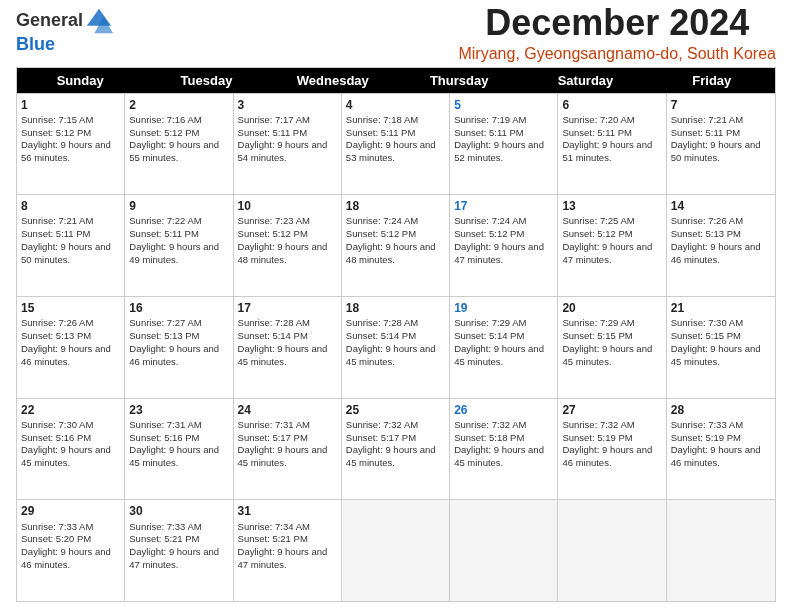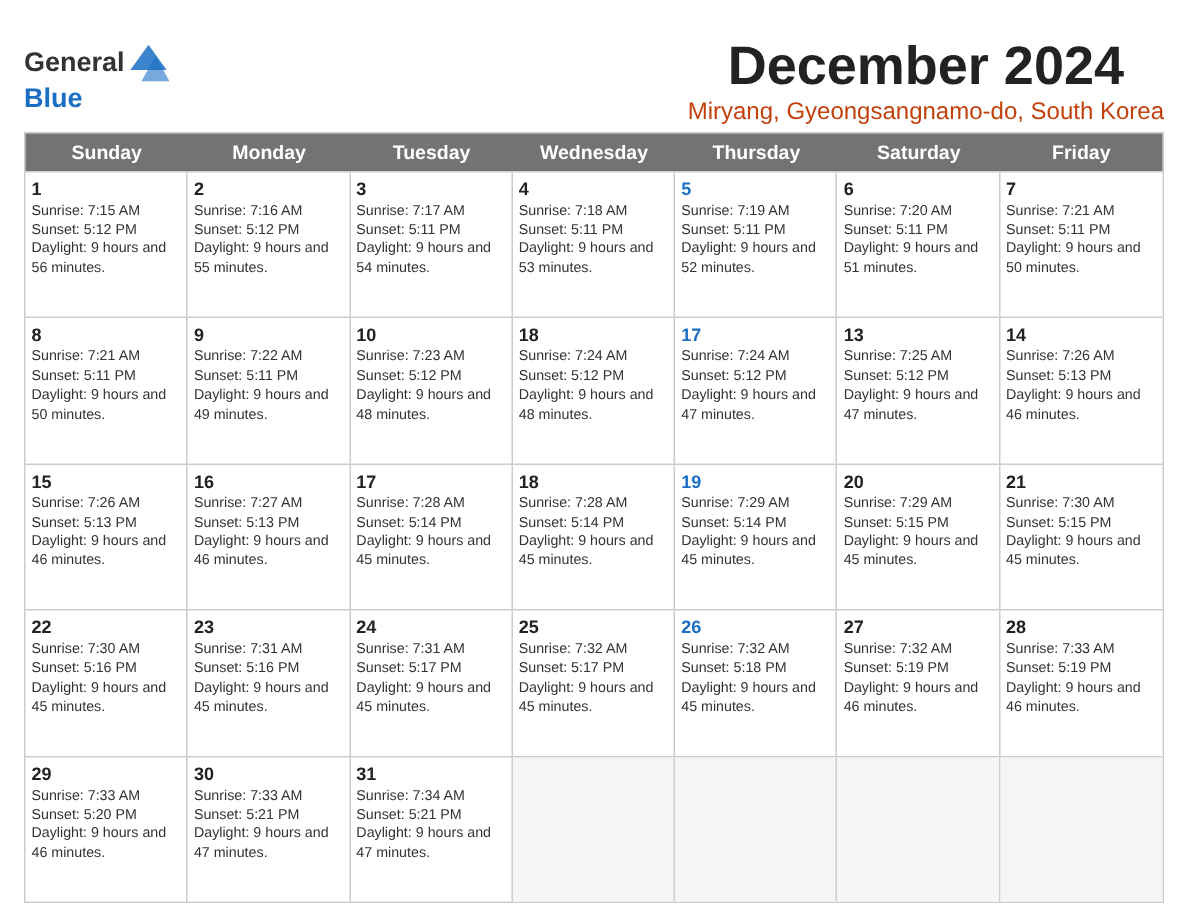--- a/index.html
+++ b/index.html
@@ -6,21 +6,21 @@
     body {
       font-family: Arial, sans-serif;
       background: #fff;
       width: 792px;
       height: 612px;
       overflow: hidden;
     }
     .page {
       width: 792px;
       height: 612px;
-      padding: 24px 16px 10px 16px;
+      padding: 3px 16px 10px 16px;
       display: flex;
       flex-direction: column;
     }
     .header {
       display: flex;
       align-items: flex-start;
       justify-content: space-between;
       margin-bottom: 4px;
     }
     .logo {
@@ -55,22 +55,22 @@
       margin-top: 2px;
     }
     .calendar {
       flex: 1;
       display: flex;
       flex-direction: column;
       border: 1px solid #ccc;
     }
     .cal-header {
       display: grid;
-      grid-template-columns: repeat(7, 1fr);
-      background: #737373;
+      grid-template-columns: repeat(6, 1fr);
+      background: #000000;
     }
     .cal-header-cell {
       color: #fff;
       text-align: center;
       font-size: 13px;
       font-weight: bold;
       padding: 5px 2px;
     }
     .cal-body {
       display: flex;
@@ -126,21 +126,20 @@
     </div>
     <div class="title-block">
       <div class="month-title">December 2024</div>
       <div class="location-title">Miryang, Gyeongsangnamo-do, South Korea</div>
     </div>
   </div>
 
   <div class="calendar">
     <div class="cal-header">
       <div class="cal-header-cell">Sunday</div>
-      <div class="cal-header-cell">Monday</div>
       <div class="cal-header-cell">Tuesday</div>
       <div class="cal-header-cell">Wednesday</div>
       <div class="cal-header-cell">Thursday</div>
       <div class="cal-header-cell">Saturday</div>
       <div class="cal-header-cell">Friday</div>
     </div>
     <div class="cal-body" id="cal-body">
     <div class="cal-row">
           <div class="cal-cell"><span class="day-num">1</span><span>Sunrise: 7:15 AM<br>Sunset: 5:12 PM<br>Daylight: 9 hours and 56 minutes.</span></div>
           <div class="cal-cell"><span class="day-num">2</span><span>Sunrise: 7:16 AM<br>Sunset: 5:12 PM<br>Daylight: 9 hours and 55 minutes.</span></div>

